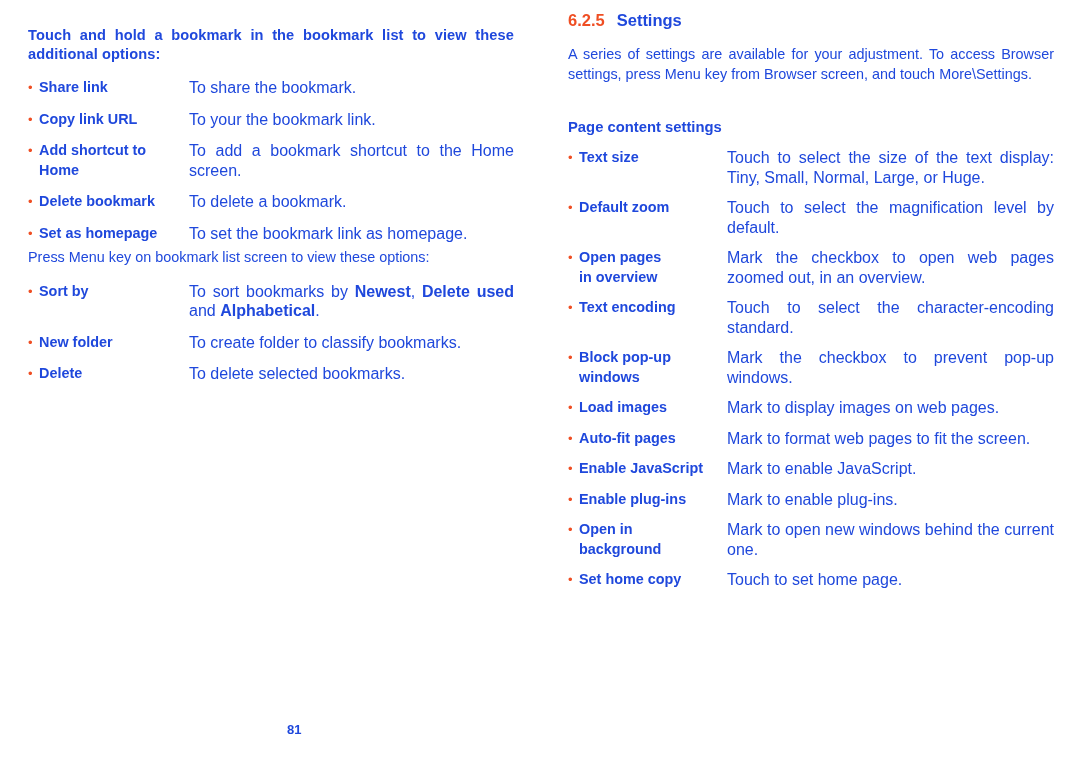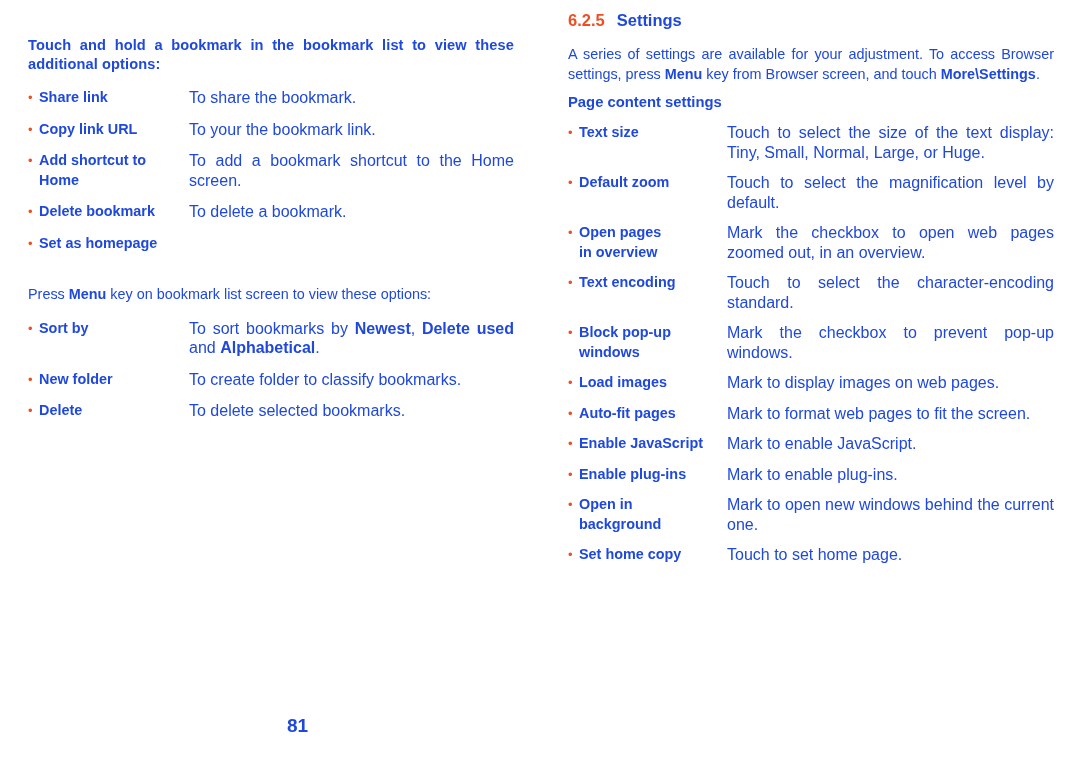--- a/index.html
+++ b/index.html
@@ -27,31 +27,31 @@
   .col-left  { left: 28px;  width: 486px; }
   .col-right { left: 568px; width: 486px; }
 
   .lead-heading {
     font-size: 14.6px;
     font-weight: bold;
     line-height: 19px;
     text-align: justify;
     text-align-last: left;
     margin: 0;
-    padding-top: 36px;
+    padding-top: 26px;
     letter-spacing: 0.1px;
   }
   .para {
     font-size: 14.4px;
     line-height: 19.5px;
     text-align: justify;
     text-align-last: left;
     margin: 0;
   }
-  .para b { font-weight: bold; }
+  .para b { font-weight: normal; }
 
   .sec-head {
     margin: 0;
     padding-top: 9px;
     font-size: 16.5px;
     font-weight: bold;
     line-height: 22px;
     white-space: nowrap;
   }
   .sec-num {
@@ -101,21 +101,21 @@
 
   
   .col-left .term { width: 150px; }
   .col-left .desc { width: 325px; }
   
   .col-right .term { width: 148px; }
   .col-right .desc { width: 327px; }
 
   .pagenum {
     position: absolute;
-    font-size: 19px;
+    font-size: 13px;
     font-weight: bold;
     color: #1f48dc;
     bottom: 30px;
   }
   .pagenum-left  { left: 259px; }
 </style>
 </head>
 <body>
 
 <div class="page">
@@ -142,24 +142,25 @@
           <span class="desc">To add a bookmark shortcut to the Home screen.</span>
         </li>
         <li class="defrow" style="margin-top: 12px;">
           <span class="bullet">•</span>
           <span class="term">Delete bookmark</span>
           <span class="desc">To delete a bookmark.</span>
         </li>
         <li class="defrow" style="margin-top: 12px;">
           <span class="bullet">•</span>
           <span class="term">Set as homepage</span>
+          <span class="desc">To set the bookmark link as homepage.</span>
         </li>
       </ul>
 
-    <p class="para" id="menu-paragraph" style="margin-top:32px;"><span>Press </span><b>Menu</b><span> key on bookmark list screen to view these options:</span></p>
+    <p class="para" id="menu-paragraph" style="margin-top:5px;"><span>Press </span><b>Menu</b><span> key on bookmark list screen to view these options:</span></p>
 
     <ul class="deflist" id="left-menu-options" style="margin-top:14px;">
         <li class="defrow">
           <span class="bullet">•</span>
           <span class="term">Sort by</span>
           <span class="desc"><span>To sort bookmarks by </span><b>Newest</b><span>, </span><b>Delete used</b><span> and </span><b>Alphabetical</b><span>.</span></span>
         </li>
         <li class="defrow" style="margin-top: 12px;">
           <span class="bullet">•</span>
           <span class="term">New folder</span>
@@ -176,21 +177,21 @@
   </div>
 
   <div class="col col-right">
 
     <h2 class="sec-head">
       <span class="sec-num">6.2.5</span><span class="sec-title">Settings</span>
     </h2>
 
     <p class="para" id="settings-intro" style="margin-top:14px;"><span>A series of settings are available for your adjustment. To access Browser settings, press </span><b>Menu</b><span> key from Browser screen, and touch </span><b>More\</b><b>Settings</b><span>.</span></p>
 
-    <h3 class="sub-head" style="margin-top:8px;">Page content settings</h3>
+    <h3 class="sub-head" style="margin-top:33px;">Page content settings</h3>
 
     <ul class="deflist" id="right-settings" style="margin-top:11px;">
         <li class="defrow">
           <span class="bullet">•</span>
           <span class="term">Text size</span>
           <span class="desc">Touch to select the size of the text display: Tiny, Small, Normal, Large, or Huge.</span>
         </li>
         <li class="defrow" style="margin-top: 11px;">
           <span class="bullet">•</span>
           <span class="term">Default zoom</span>

